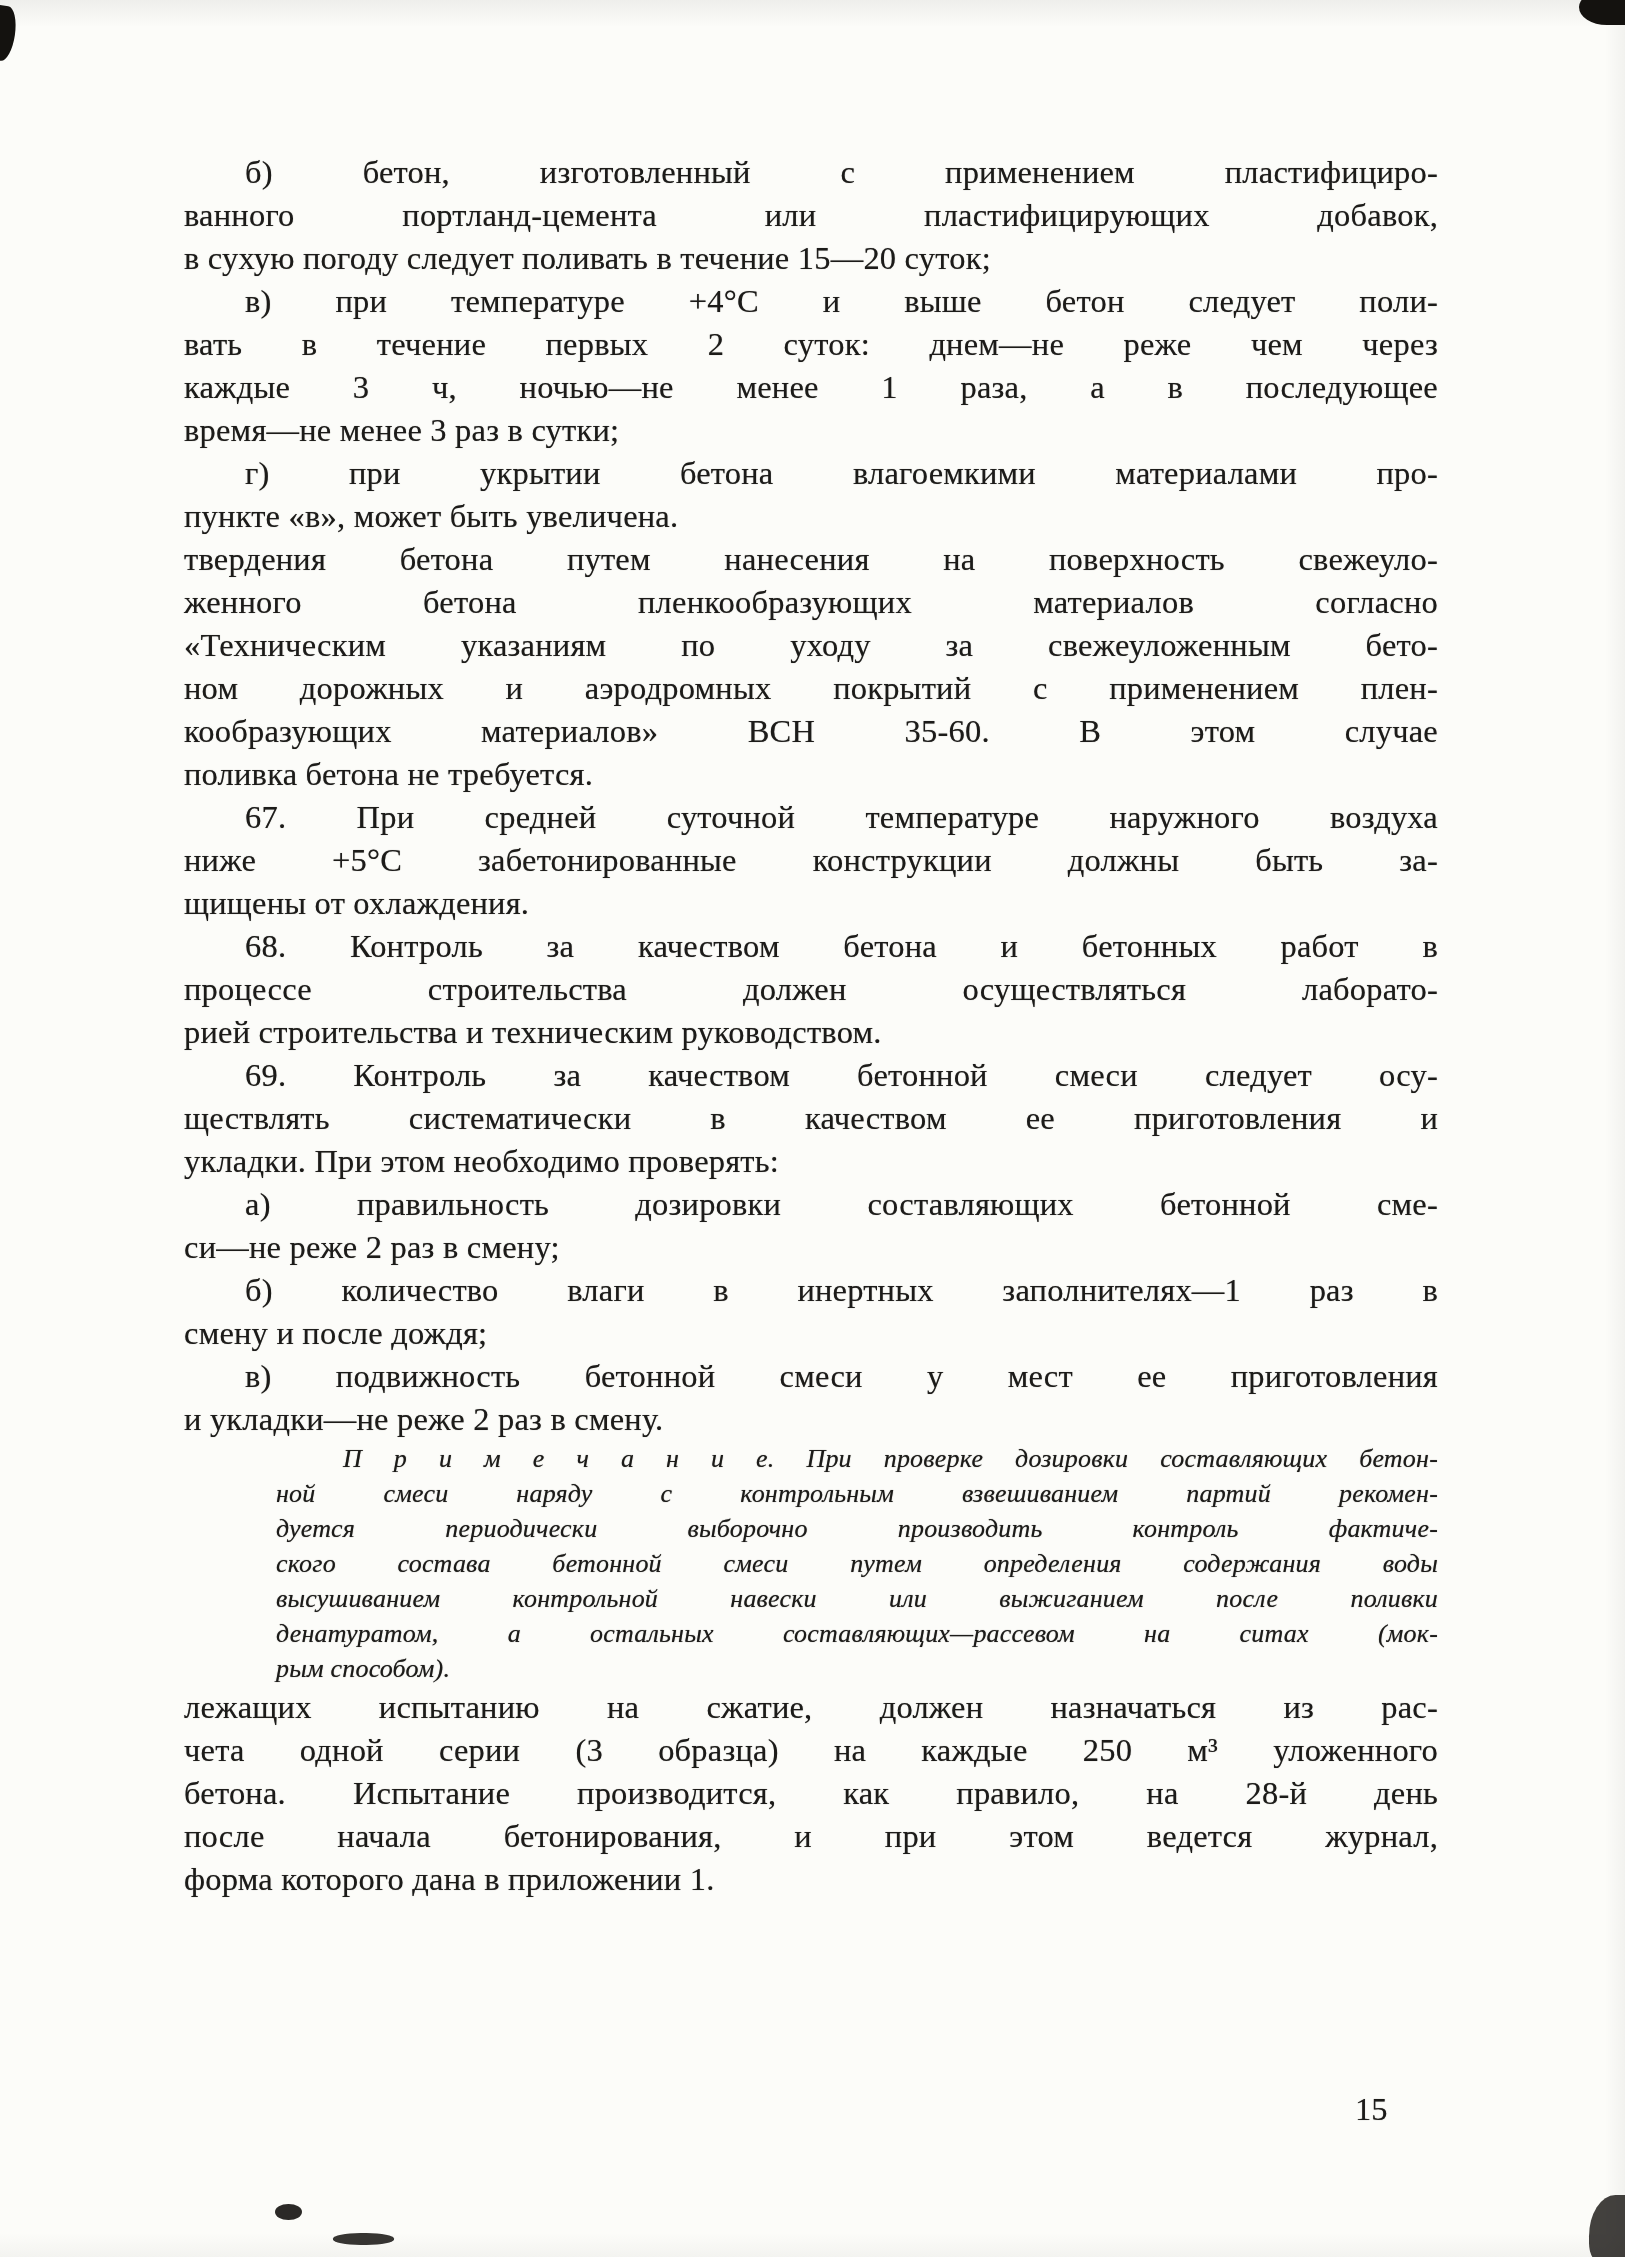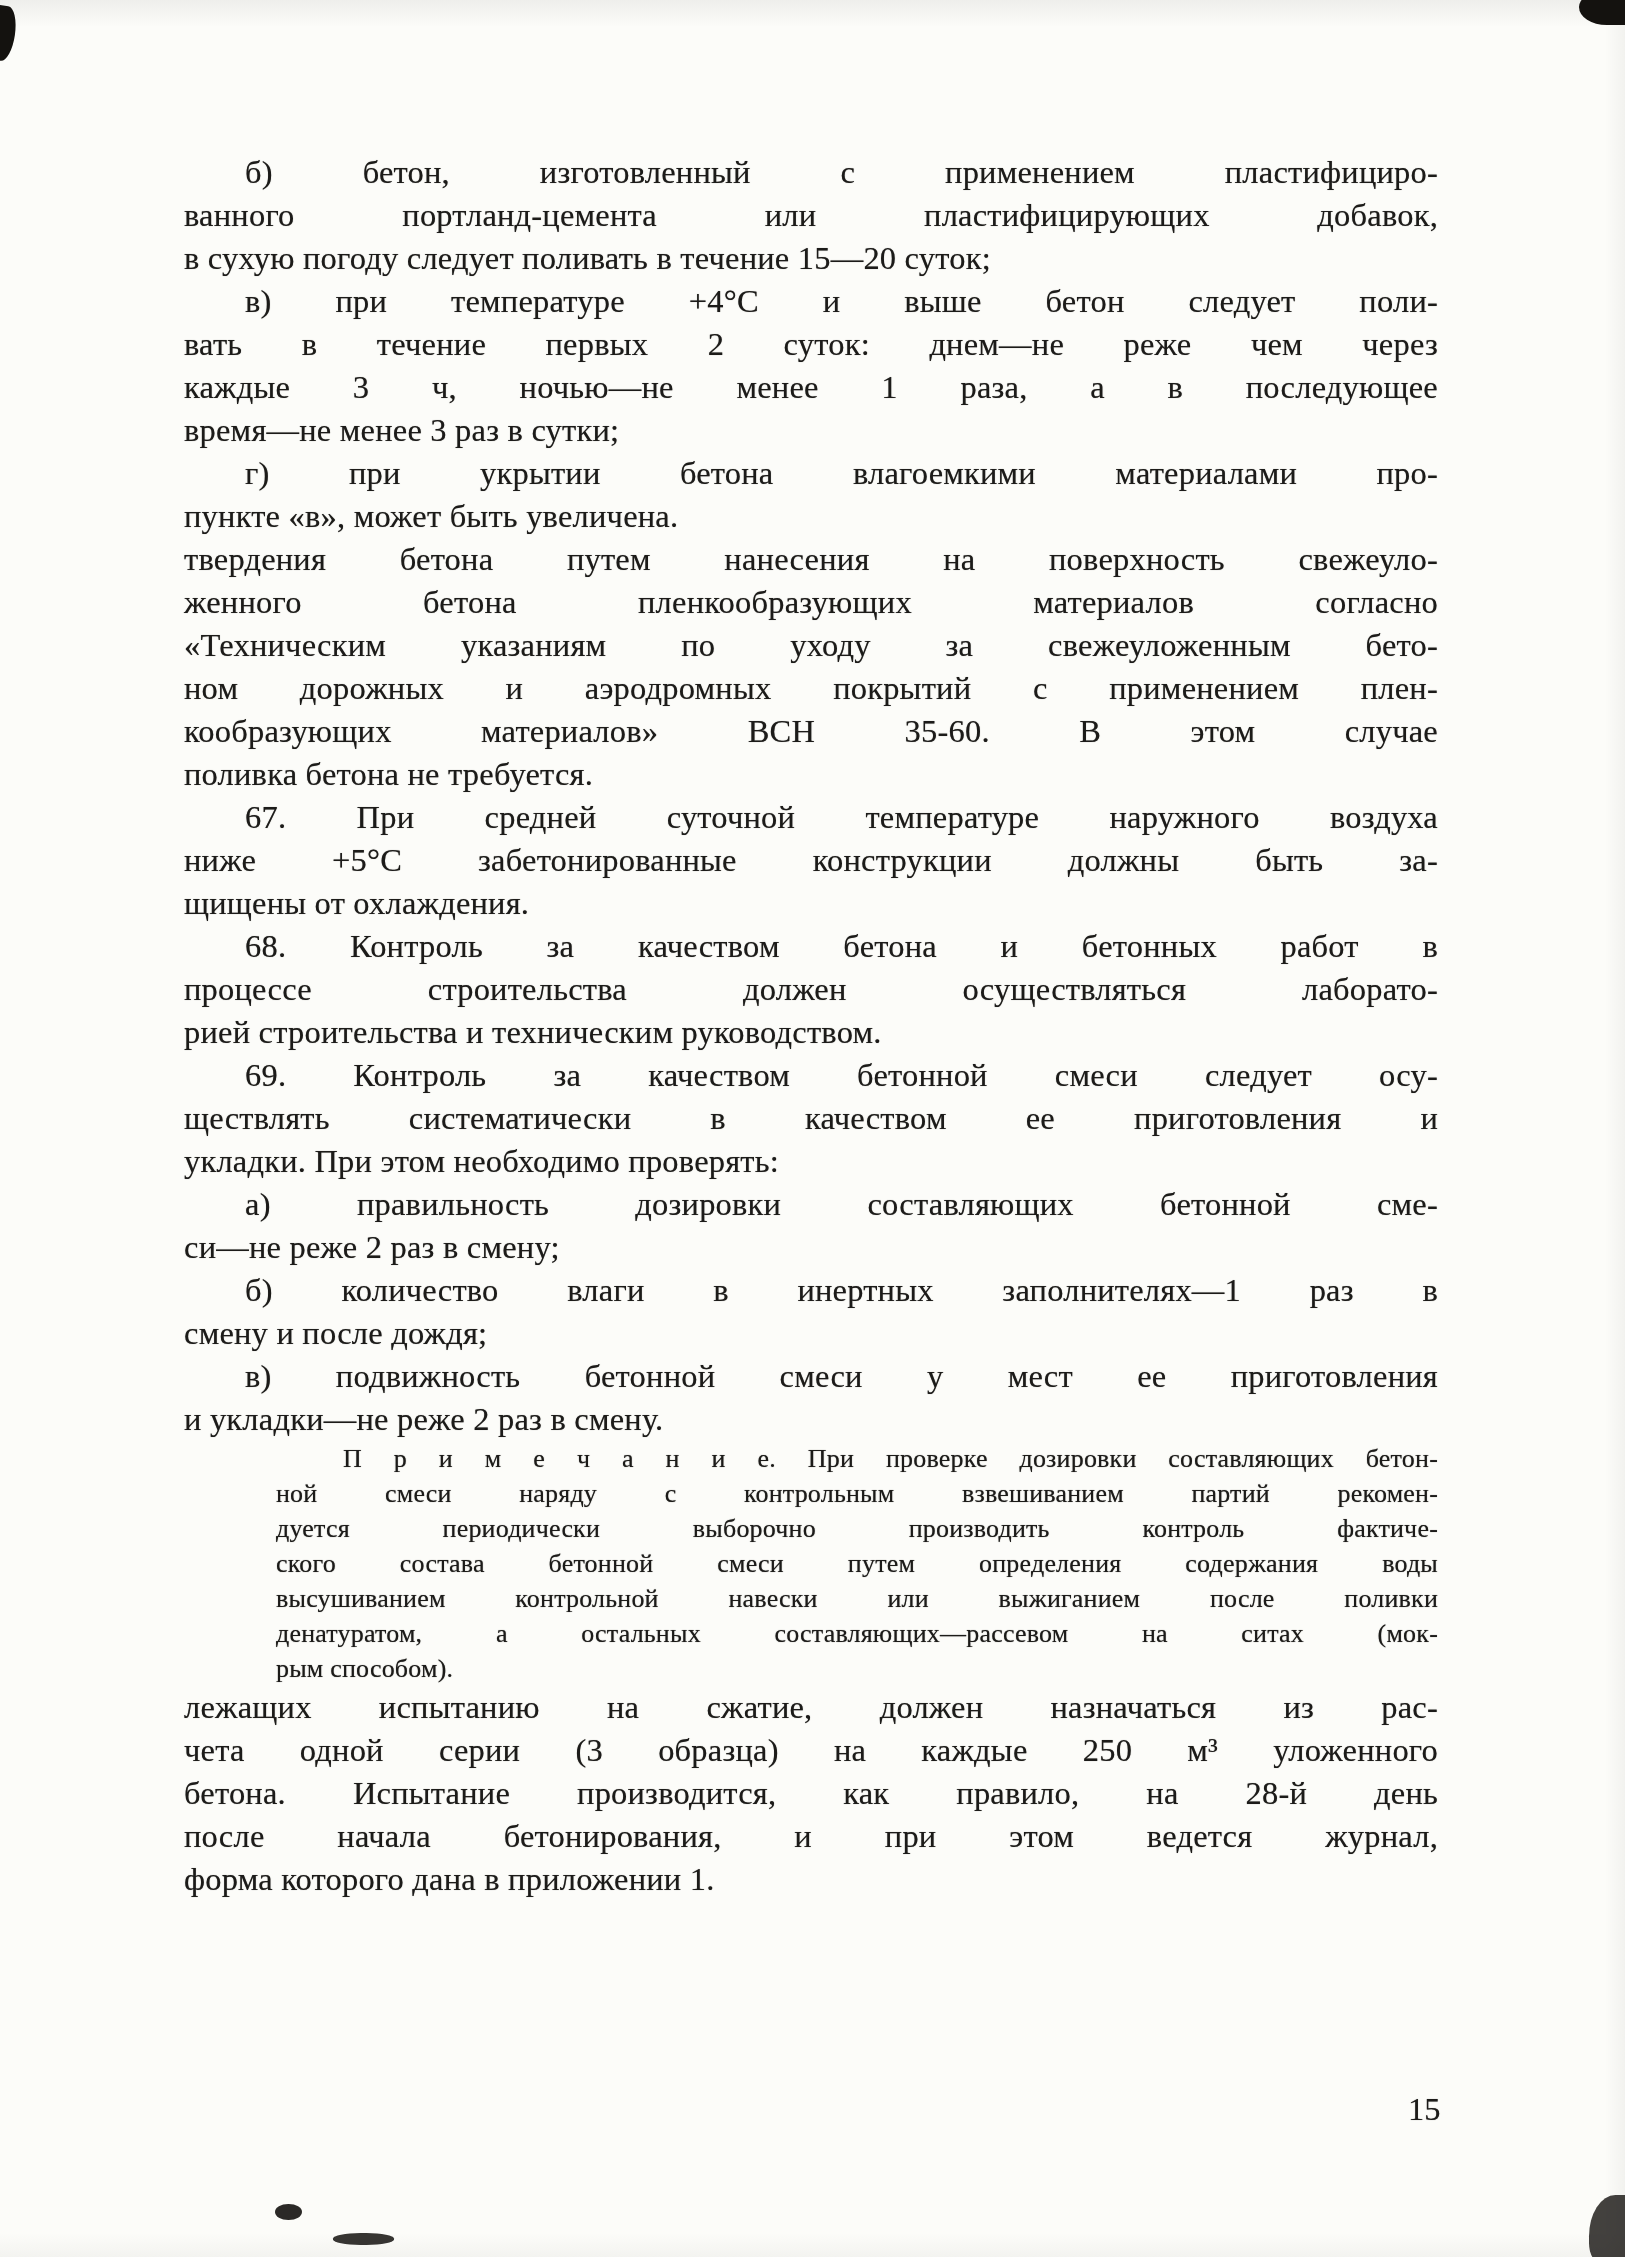--- a/index.html
+++ b/index.html
@@ -46,27 +46,28 @@
     padding-left: 61px;
   }
   .block.note {
     margin-left: 92px;
     width: 1162px;
   }
   .block.note .line {
     font-size: 26px;
     line-height: 35px;
     text-shadow: 0 0 0.9px rgba(20,18,15,0.65);
+    font-style: italic;
   }
   .block.note .line.indent {
     padding-left: 67px;
   }
   .page-number {
     position: absolute;
-    left: 1408px;
+    left: 1355px;
     top: 2091px;
     font-size: 32.5px;
     text-shadow: 0 0 0.8px rgba(20,18,15,0.55);
   }
   
   .artifact {
     position: absolute;
     background: #14120f;
   }
   .artifact.a1 { left: -5.7px;   top: 5.7px;    width: 21px; height: 55px; border-radius: 0 60% 60% 0; transform: rotate(8deg); }

